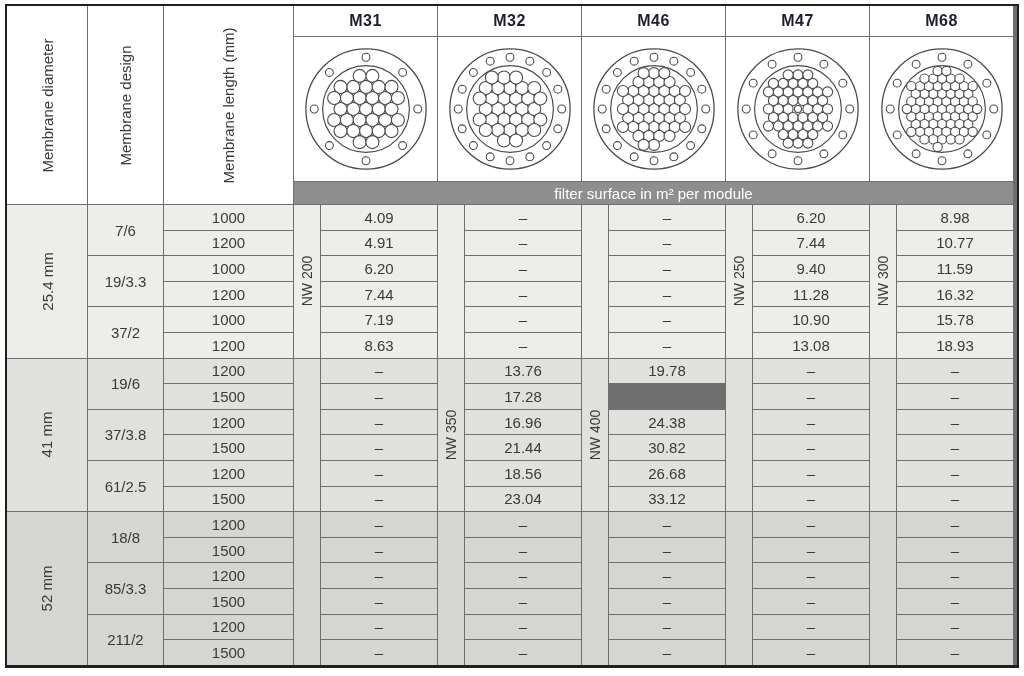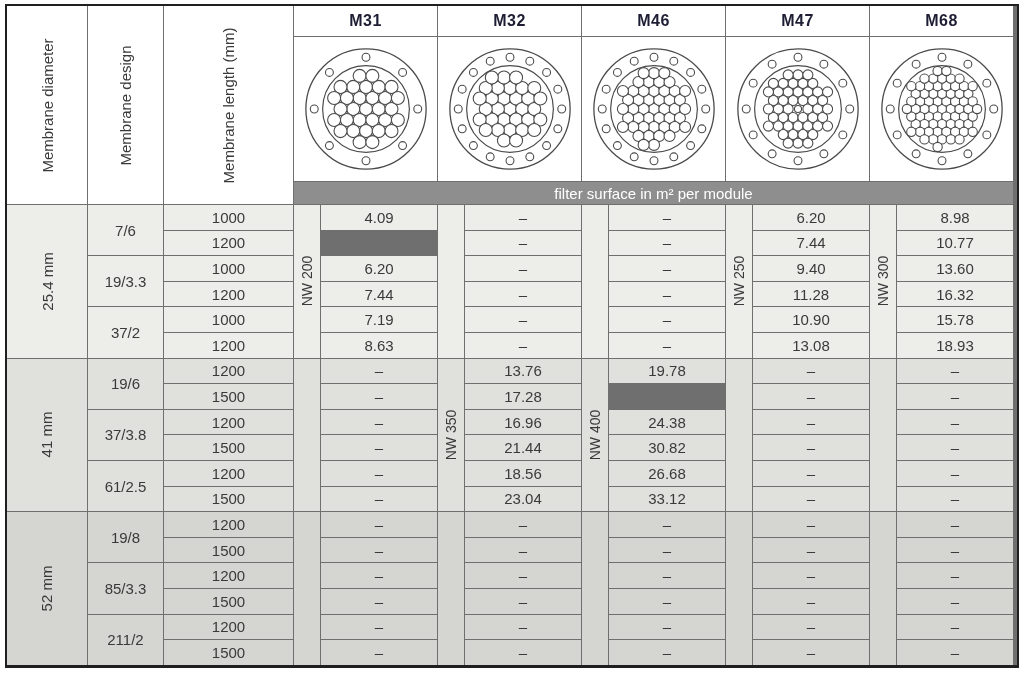--- a/index.html
+++ b/index.html
@@ -403,20 +403,23 @@
       </div>
       <div class="cell bg0" style="grid-area: 4 / 11 / span 1 / span 1;">
         <span class="num">6.20</span>
       </div>
       <div class="cell bg0" style="grid-area: 4 / 13 / span 1 / span 1;">
         <span class="num">8.98</span>
       </div>
       <div class="cell bg0" style="grid-area: 5 / 3 / span 1 / span 1;">
         <span class="num">1200</span>
       </div>
+      <div class="cell bg0" style="grid-area: 5 / 5 / span 1 / span 1;">
+        <span class="num">4.91</span>
+      </div>
       <div class="cell bg0" style="grid-area: 5 / 7 / span 1 / span 1;">
         <span class="num">–</span>
       </div>
       <div class="cell bg0" style="grid-area: 5 / 9 / span 1 / span 1;">
         <span class="num">–</span>
       </div>
       <div class="cell bg0" style="grid-area: 5 / 11 / span 1 / span 1;">
         <span class="num">7.44</span>
       </div>
       <div class="cell bg0" style="grid-area: 5 / 13 / span 1 / span 1;">
@@ -434,21 +437,21 @@
       <div class="cell bg0" style="grid-area: 6 / 7 / span 1 / span 1;">
         <span class="num">–</span>
       </div>
       <div class="cell bg0" style="grid-area: 6 / 9 / span 1 / span 1;">
         <span class="num">–</span>
       </div>
       <div class="cell bg0" style="grid-area: 6 / 11 / span 1 / span 1;">
         <span class="num">9.40</span>
       </div>
       <div class="cell bg0" style="grid-area: 6 / 13 / span 1 / span 1;">
-        <span class="num">13.60</span>
+        <span class="num">11.59</span>
       </div>
       <div class="cell bg0" style="grid-area: 7 / 3 / span 1 / span 1;">
         <span class="num">1200</span>
       </div>
       <div class="cell bg0" style="grid-area: 7 / 5 / span 1 / span 1;">
         <span class="num">7.44</span>
       </div>
       <div class="cell bg0" style="grid-area: 7 / 7 / span 1 / span 1;">
         <span class="num">–</span>
       </div>
@@ -628,21 +631,21 @@
       </div>
       <div class="cell bg2" style="grid-area: 16 / 1 / span 6 / span 1;">
         <span class="vtext">52 mm</span>
       </div>
       <div class="cell bg2" style="grid-area: 16 / 4 / span 6 / span 1;"></div>
       <div class="cell bg2" style="grid-area: 16 / 6 / span 6 / span 1;"></div>
       <div class="cell bg2" style="grid-area: 16 / 8 / span 6 / span 1;"></div>
       <div class="cell bg2" style="grid-area: 16 / 10 / span 6 / span 1;"></div>
       <div class="cell bg2" style="grid-area: 16 / 12 / span 6 / span 1;"></div>
       <div class="cell bg2" style="grid-area: 16 / 2 / span 2 / span 1;">
-        <span>19/8</span>
+        <span>18/8</span>
       </div>
       <div class="cell bg2" style="grid-area: 16 / 3 / span 1 / span 1;">
         <span class="num">1200</span>
       </div>
       <div class="cell bg2" style="grid-area: 16 / 5 / span 1 / span 1;">
         <span class="num">–</span>
       </div>
       <div class="cell bg2" style="grid-area: 16 / 7 / span 1 / span 1;">
         <span class="num">–</span>
       </div>

